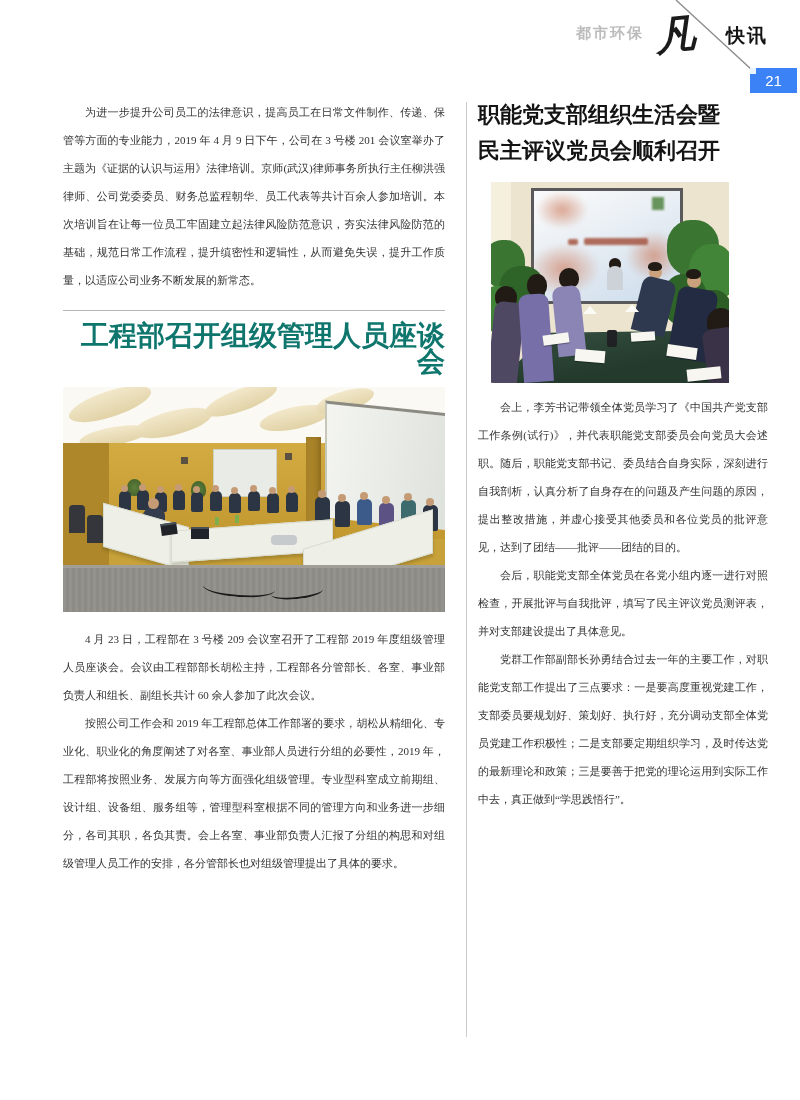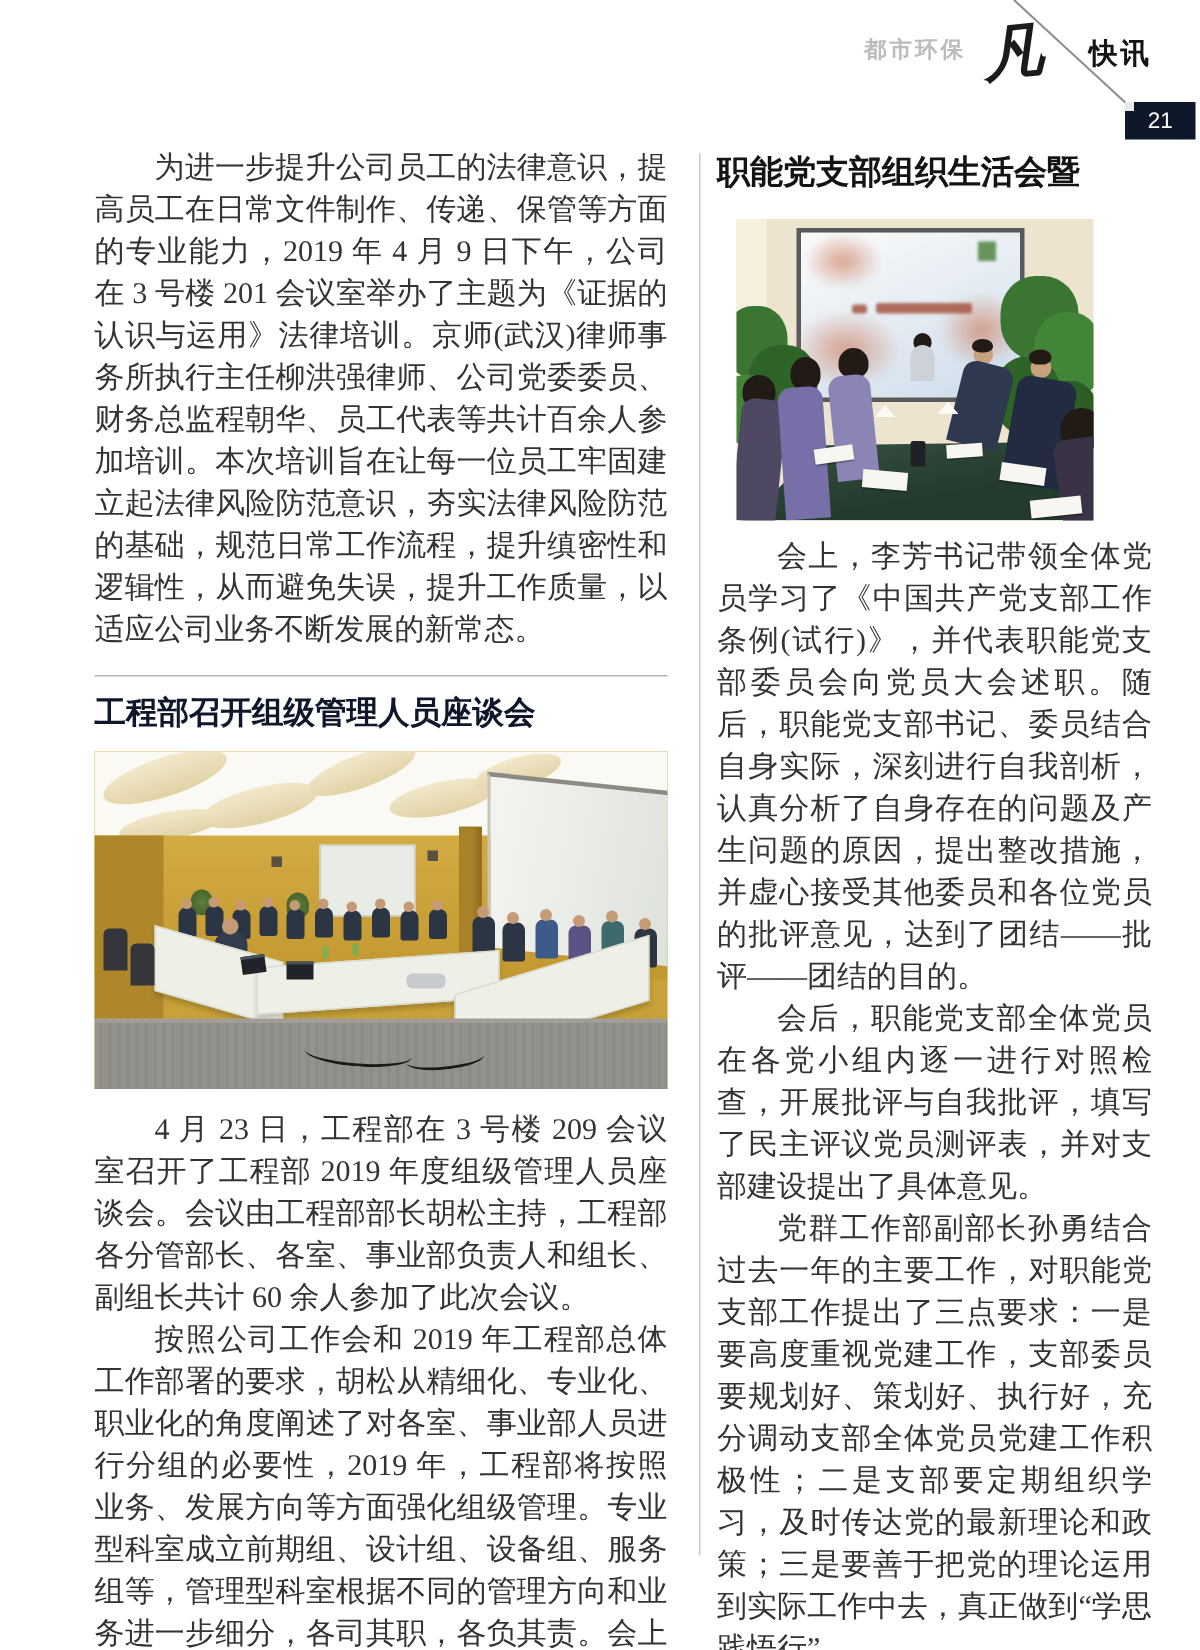--- a/index.html
+++ b/index.html
@@ -19,25 +19,25 @@
       display:flex;align-items:center;justify-content:center;}
   .badge-notch{position:absolute;left:0;top:0;width:6px;height:6px;background:#fff;opacity:.9;}
 
   
   .v-divider{position:absolute;left:466px;top:102px;width:1px;height:935px;background:#cccccc;}
   .col-left{position:absolute;left:63px;top:98px;width:382px;}
   .col-right{position:absolute;left:478px;top:97px;width:290px;}
 
   .t1{font-family:"Liberation Sans",sans-serif;font-weight:bold;font-size:23px;line-height:30px;
       color:#141414;margin:0 0 15px 4px;}
-  .t2{font-family:"Liberation Sans",sans-serif;font-weight:bold;font-size:21px;line-height:26px;
-      color:#0f172a;text-align:left;margin:6px 0 12px;}
+  .t2{font-family:"Liberation Sans",sans-serif;font-weight:bold;font-size:28px;line-height:26px;
+      color:#0f766e;text-align:right;margin:6px 0 12px;}
   .t3{font-family:"Liberation Sans",sans-serif;font-weight:bold;font-size:22px;line-height:36px;
       color:#141414;margin:0 0 13px;}
-  .bp{font-size:20px;line-height:28px;text-align:justify;text-indent:2em;margin:0;color:#333;}
+  .bp{font-size:11px;line-height:28px;text-align:justify;text-indent:2em;margin:0;color:#333;}
   .byline{font-family:"Liberation Sans",sans-serif;font-weight:bold;font-size:15px;
       text-align:right;color:#222;margin:7px 4px 0 0;}
   .article-sep{border:none;border-top:1px solid #b5b5b5;margin:16px 0 12px;}
 
   
   .photo1{position:relative;width:382px;height:225px;margin:0 0 13px;overflow:hidden;background:#c7a139;}
   .photo1 *{position:absolute;}
   .p1-ceiling{left:0;top:0;width:382px;height:62px;background:#fbf9f3;}
   .p1-petal{border-radius:50%;background:linear-gradient(#f2e8cb,#e1d2a6);}
   .p1-backwall{left:0;top:56px;width:382px;height:96px;background:linear-gradient(#d2ab42,#c2982f);}
@@ -86,21 +86,21 @@
 <body>
 
 <div class="page">
 
   <span class="brand-text">都市环保</span>
   <span class="brand-mark">凡</span>
   <svg class="diag" width="92" height="76">
     <line x1="8" y1="0" x2="84" y2="70" stroke="#8d8d8d" stroke-width="1.4"></line>
   </svg>
   <span class="section-label">快讯</span>
-  <div class="page-badge" style="background: #0f172a;">
+  <div class="page-badge" style="background: #3b82f6;">
     <span class="badge-notch"></span>
     <span>21</span>
   </div>
 
   <div class="v-divider"></div>
 
   <div class="col-left">
 
     <p class="bp">为进一步提升公司员工的法律意识，提高员工在日常文件制作、传递、保管等方面的专业能力，2019 年 4 月 9 日下午，公司在 3 号楼 201 会议室举办了主题为《证据的认识与运用》法律培训。京师(武汉)律师事务所执行主任柳洪强律师、公司党委委员、财务总监程朝华、员工代表等共计百余人参加培训。本次培训旨在让每一位员工牢固建立起法律风险防范意识，夯实法律风险防范的基础，规范日常工作流程，提升缜密性和逻辑性，从而避免失误，提升工作质量，以适应公司业务不断发展的新常态。</p>
 
@@ -162,20 +162,21 @@
     </div>
 
     <p class="bp">4 月 23 日，工程部在 3 号楼 209 会议室召开了工程部 2019 年度组级管理人员座谈会。会议由工程部部长胡松主持，工程部各分管部长、各室、事业部负责人和组长、副组长共计 60 余人参加了此次会议。</p>
     <p class="bp">按照公司工作会和 2019 年工程部总体工作部署的要求，胡松从精细化、专业化、职业化的角度阐述了对各室、事业部人员进行分组的必要性，2019 年，工程部将按照业务、发展方向等方面强化组级管理。专业型科室成立前期组、设计组、设备组、服务组等，管理型科室根据不同的管理方向和业务进一步细分，各司其职，各负其责。会上各室、事业部负责人汇报了分组的构思和对组级管理人员工作的安排，各分管部长也对组级管理提出了具体的要求。</p>
 
   </div>
 
   <div class="col-right">
     <h2 class="t3">
       <span>职能党支部组织生活会暨</span><br>
+      <span>民主评议党员会顺利召开</span>
     </h2>
 
     <div class="photo2">
       <div class="p2-window"></div>
       <div class="p2-screenleg" style="left:85px;top:114px"></div>
       <div class="p2-screenleg" style="left:148px;top:114px"></div>
       <div class="p2-screen">
         <div class="p2-coral" style="left:2px;top:0;width:52px;height:38px"></div>
         <div class="p2-coral" style="left:-6px;top:52px;width:72px;height:52px"></div>
         <div class="p2-coral" style="left:92px;top:40px;width:56px;height:50px"></div>

